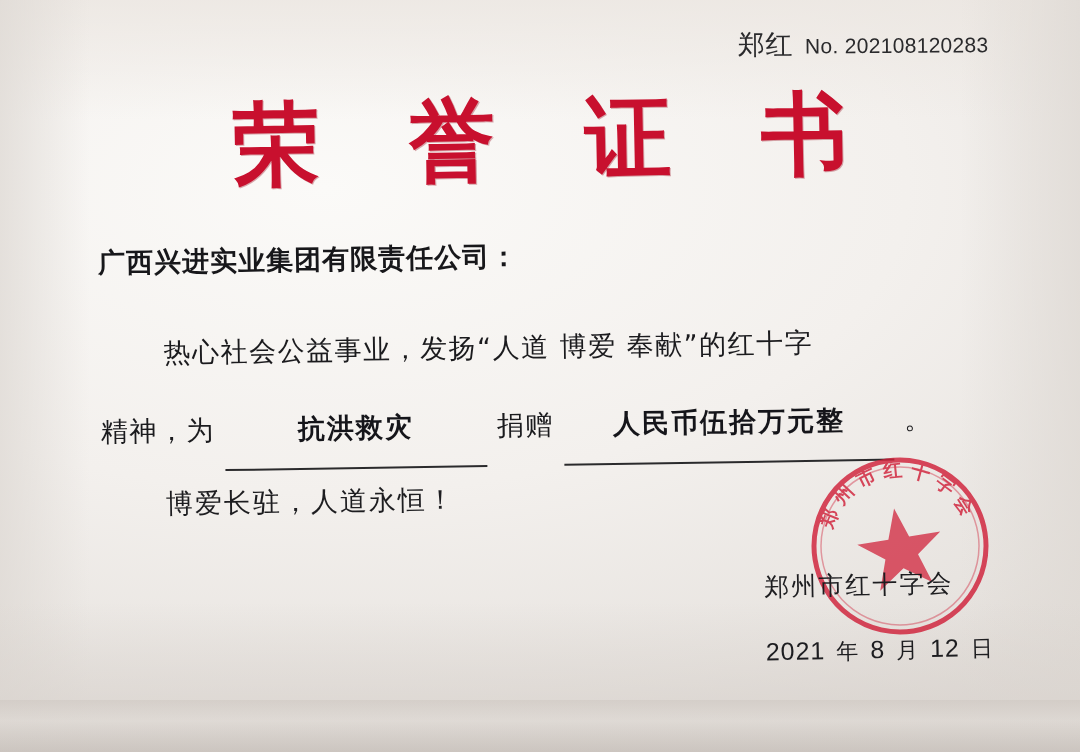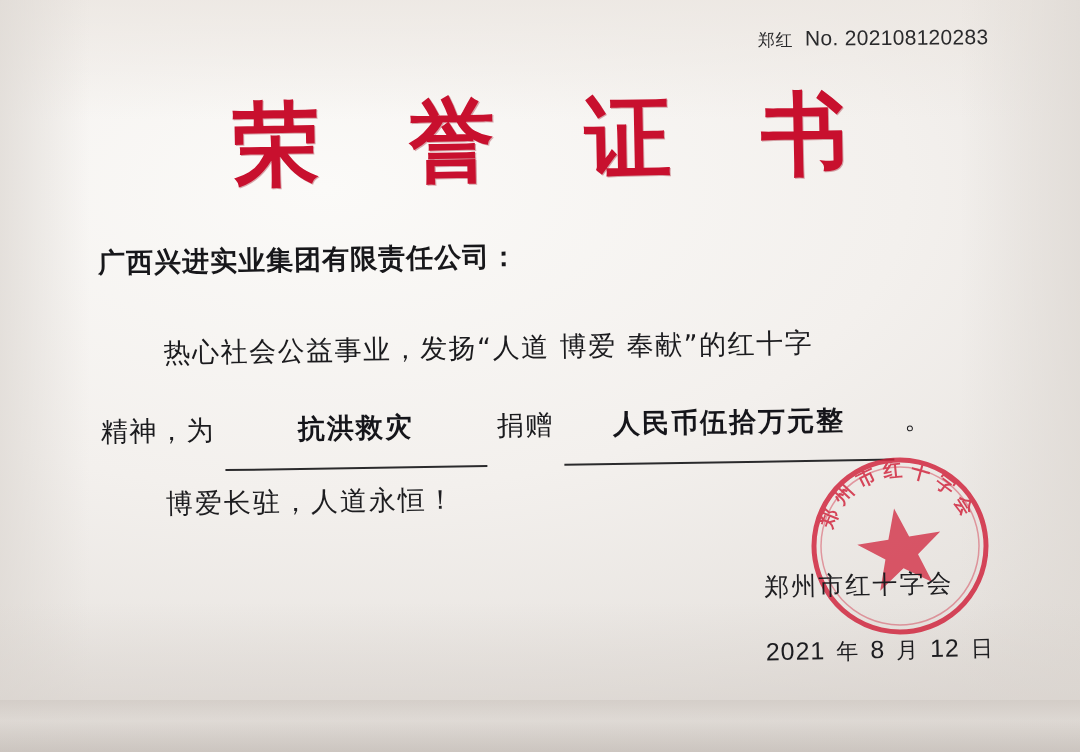--- a/index.html
+++ b/index.html
@@ -63,21 +63,21 @@
     display: flex;
     align-items: baseline;
     gap: 12px;
     color: #2a2a2c;
     font-size: 21px;
     letter-spacing: 0.5px;
     transform: rotate(-0.4deg);
   }
   .serial-name {
     font-family: Liberation Sans, sans-serif;
-    font-size: 17px;
+    font-size: 27px;
   }
   .serial-no {
     font-family: "Liberation Sans", sans-serif;
     font-size: 21px;
     letter-spacing: 0.3px;
   }
 
   
   .title {
     position: absolute;

